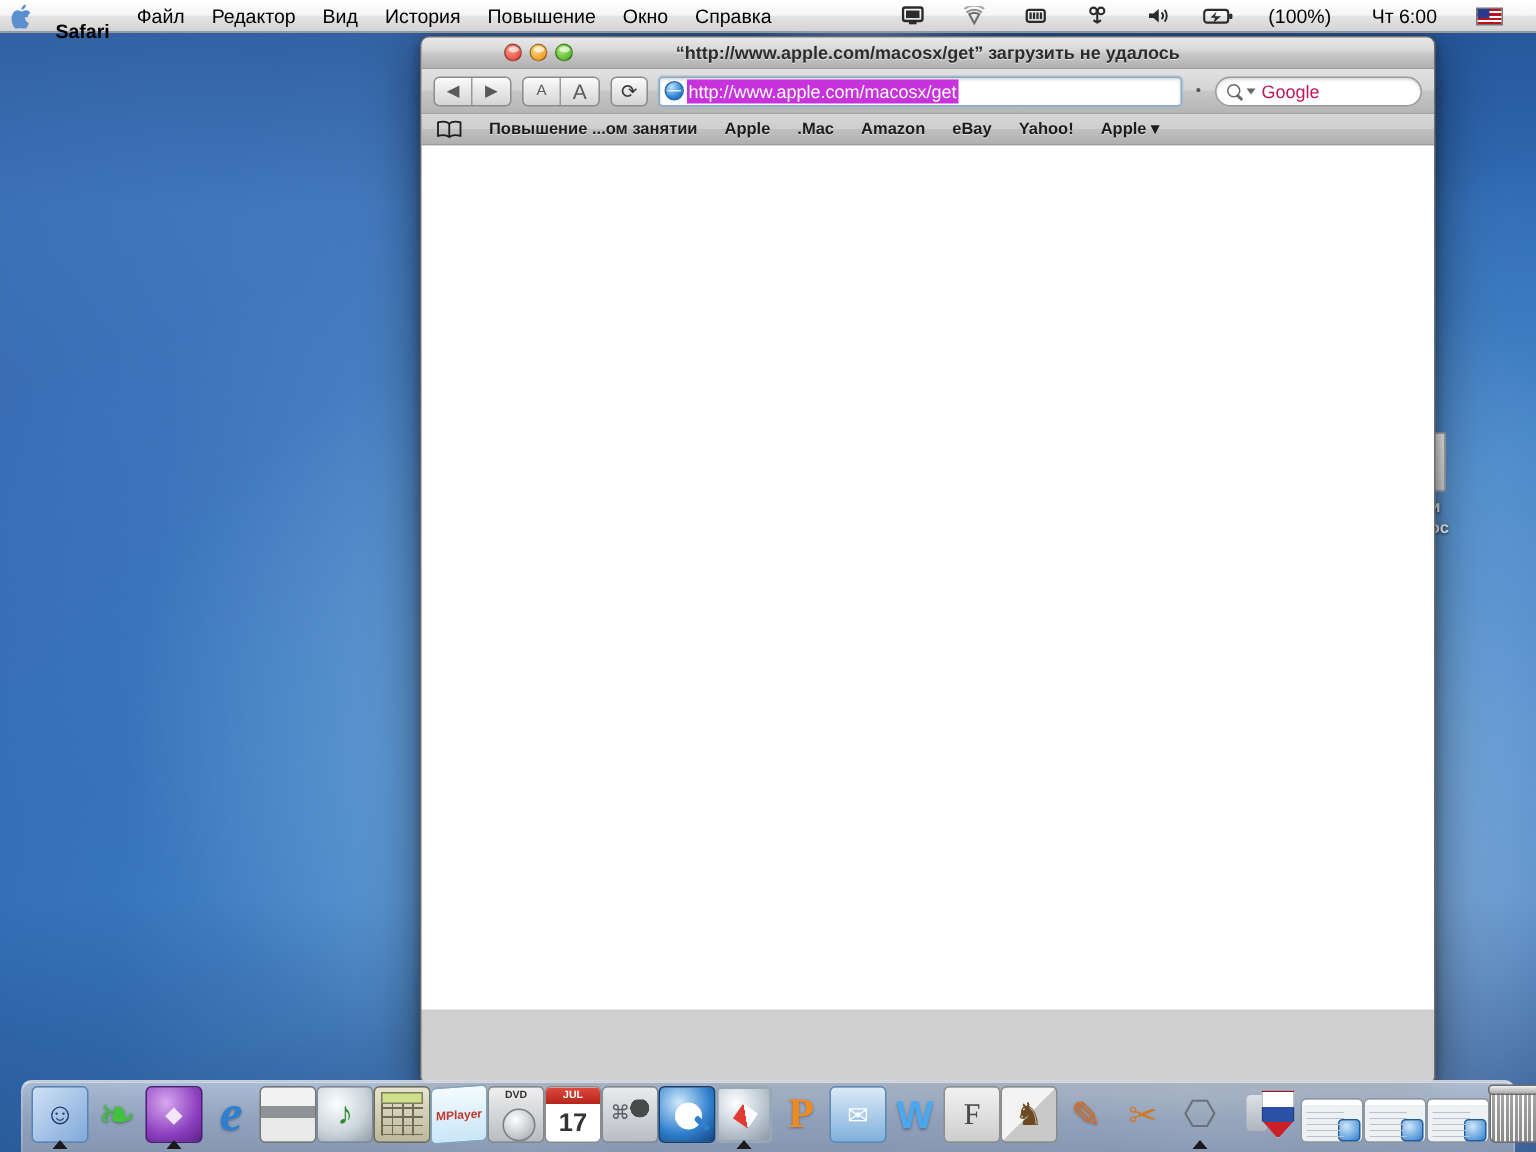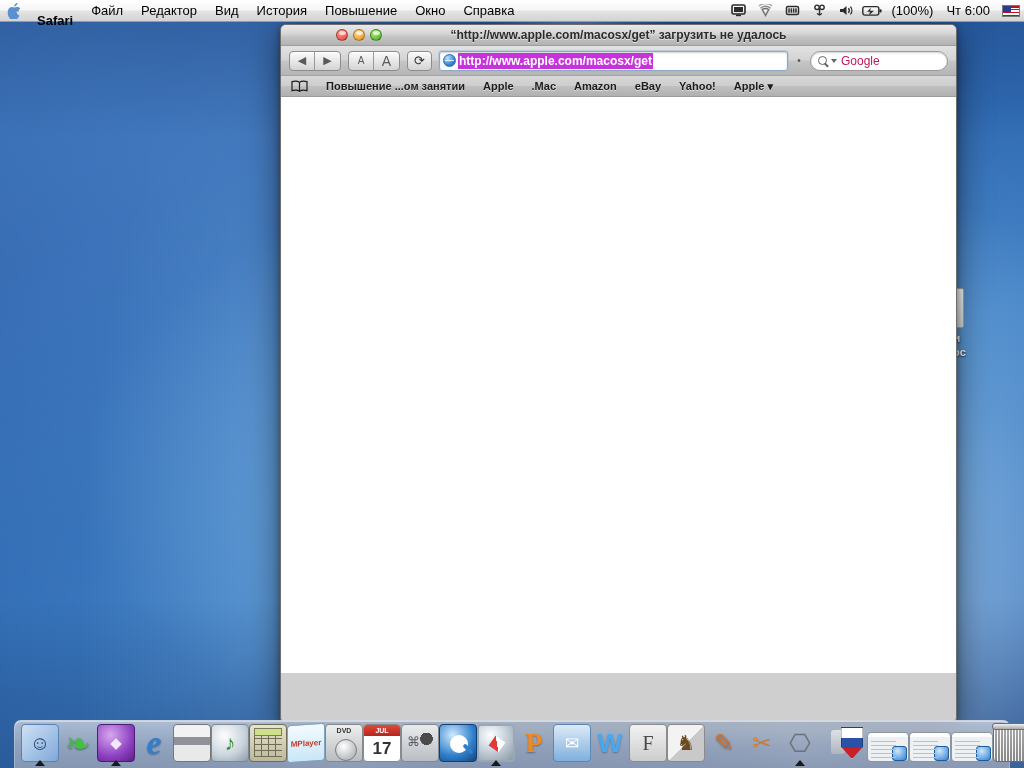--- a/index.html
+++ b/index.html
@@ -49,21 +49,21 @@
   }
 
   
   #menubar{
     position:absolute; left:0; top:0; width:1024px; height:22px;
     background:linear-gradient(180deg,#ffffff 0%,#f5f5f5 48%,#e4e4e4 52%,#d3d3d3 100%);
     border-bottom:1px solid #9a9a9a;
     display:flex; align-items:center; z-index:40;
   }
   .mb-left{ display:flex; align-items:center; height:22px; }
-  .mb-right{ margin-left:auto; display:flex; align-items:center; height:22px; padding-right:4px; gap:1px;}
+  .mb-right{ margin-left:auto; display:flex; align-items:center; height:22px; padding-right:22px; gap:15px;}
   .mi{
     padding:0 9px; height:22px; line-height:22px; color:#000; font-size:13px;
     white-space:nowrap; cursor:default;
   }
   .mi.bold{ font-weight:bold;margin-top:20px; }
   .apple-logo{
     width:28px; height:22px; display:flex; align-items:center; justify-content:center;
   }
   .mb-icon{ width:26px; height:22px; display:flex; align-items:center; justify-content:center; }
   .mb-text{ font-size:13px; padding:0 6px; white-space:nowrap;}
@@ -134,21 +134,21 @@
     overflow:hidden; min-width:0;
   }
   .globe{
     width:13px; height:13px; border-radius:50%; flex:0 0 auto; margin:0 2px 0 1px;
     background:radial-gradient(circle at 33% 28%,#bfe3ff,#2f86d6 62%,#1657a0);
     border:1px solid #2d6fb0; position:relative;
   }
   .globe:before{ content:""; position:absolute; left:1px; top:5px; width:9px; height:1px; background:rgba(255,255,255,.8);}
   .url-text{
     font-size:12px; color:#fff; background:#c832dc; padding:1px 1px;
-    white-space:nowrap; overflow:hidden;font-weight:bold;
+    white-space:nowrap; overflow:hidden;
   }
   .bmk-dot{ width:8px; text-align:center; color:#555; font-size:10px; flex:0 0 auto;}
   .searchfield{
     width:138px; height:20px; background:#fff; border:1px solid #9a9a9a; border-radius:10px;
     display:flex; align-items:center; padding:0 7px; gap:4px;
     box-shadow:inset 0 1px 2px rgba(0,0,0,.18);
     flex:0 0 auto;
   }
   .mag{
     width:9px; height:9px; border:1.6px solid #666; border-radius:50%; position:relative; flex:0 0 auto;

